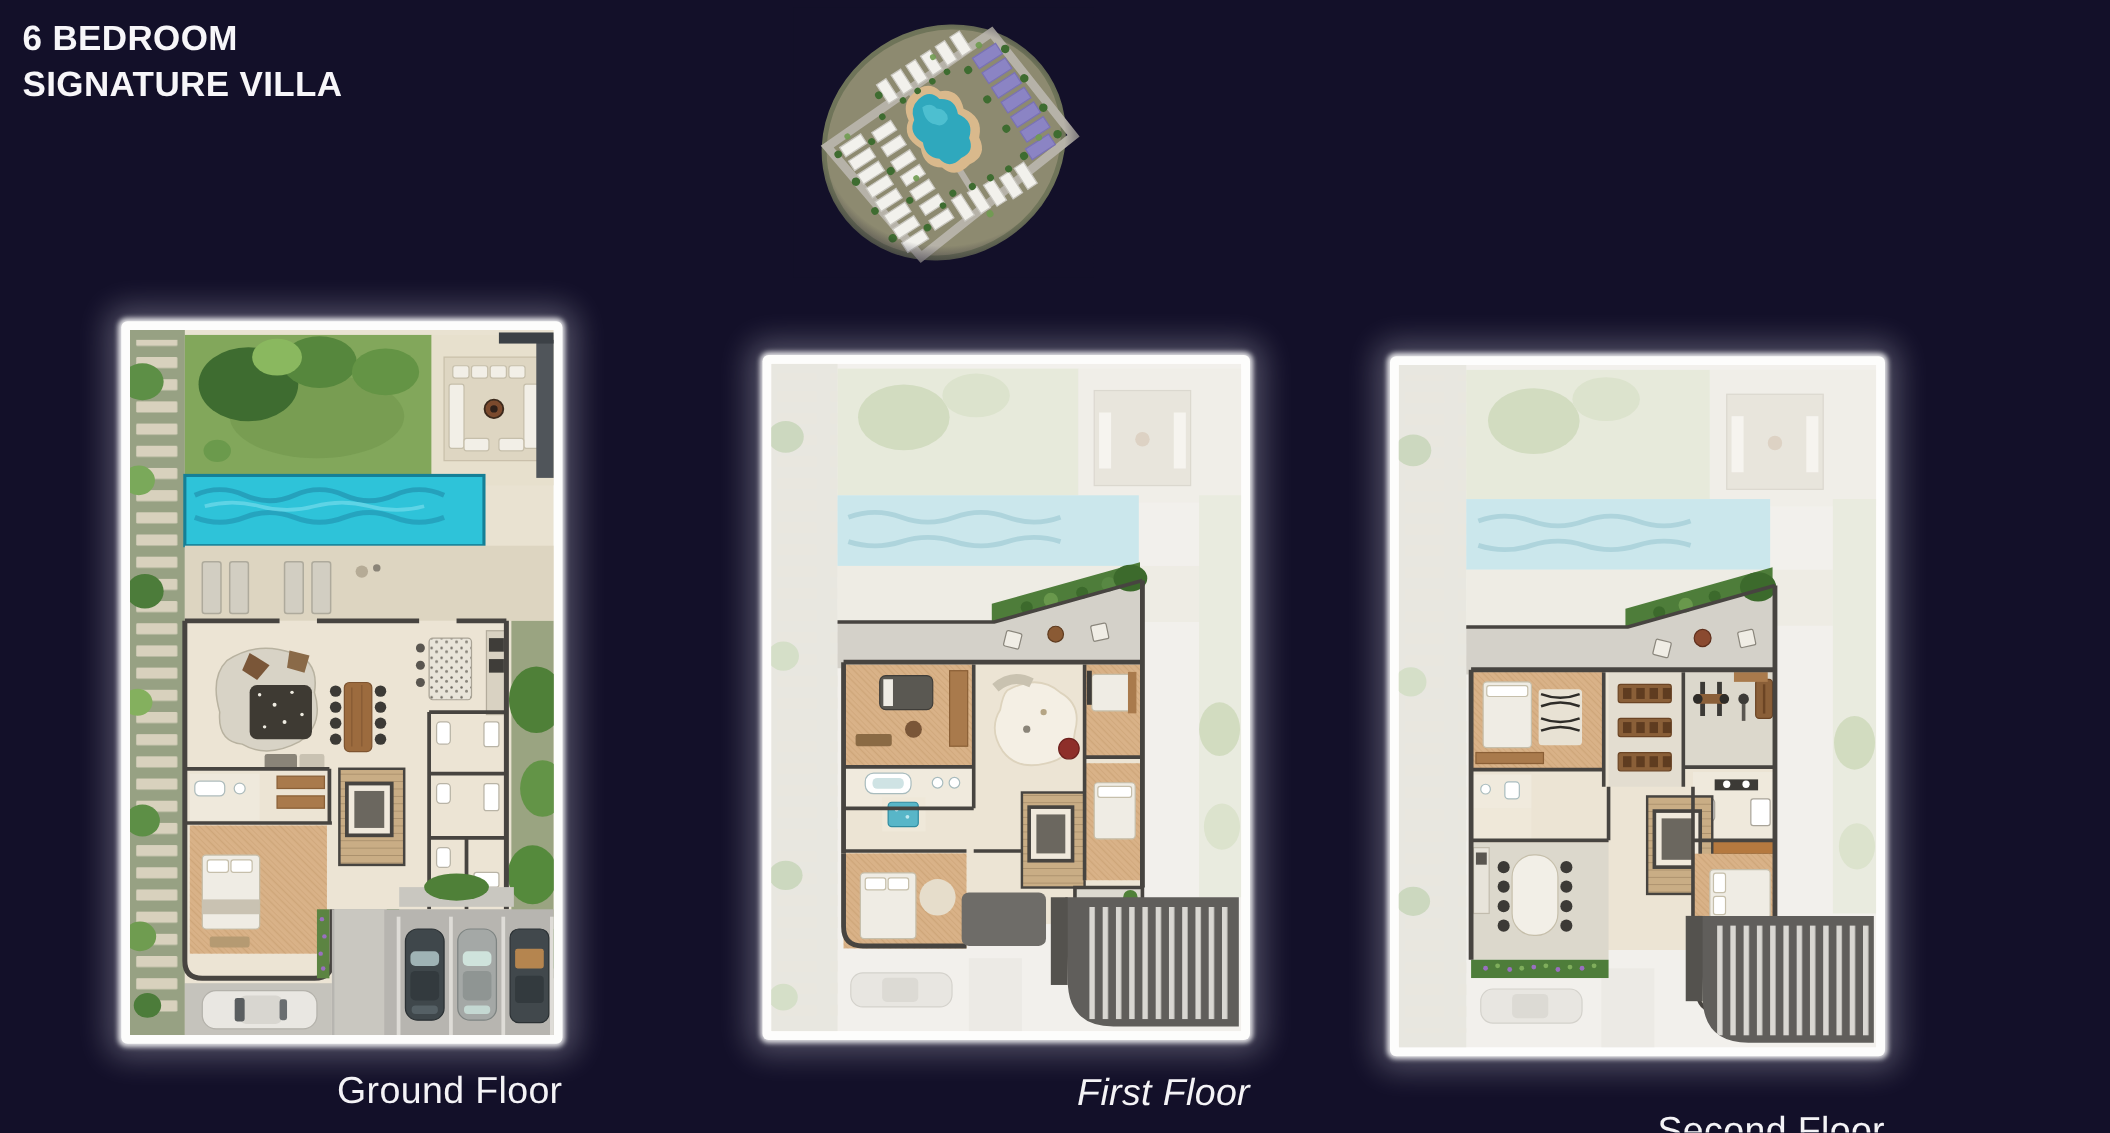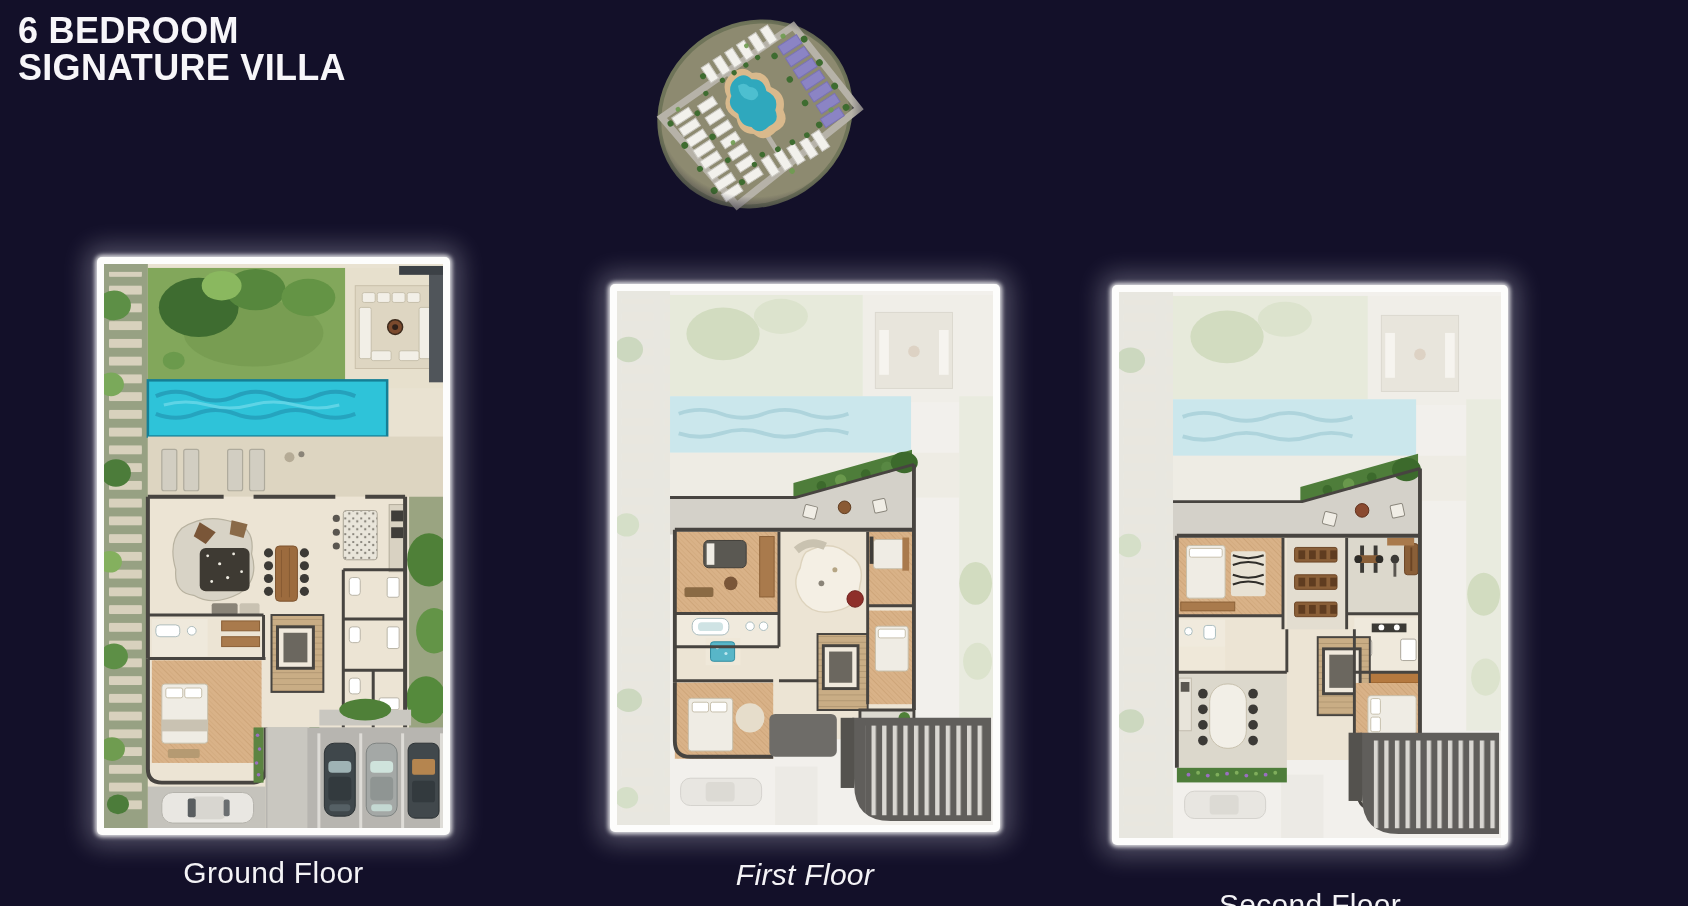--- a/index.html
+++ b/index.html
@@ -3,37 +3,37 @@
 <meta charset="utf-8">
 <style>
   html,body{margin:0;padding:0;}
   body{
     width:1688px;height:906px;position:relative;overflow:hidden;
     background:#131029;
     font-family:"Liberation Sans", sans-serif;
   }
   .title{
     position:absolute;left:18px;top:12px;
-    color:#f7f6f9;font-size:36px;font-weight:600;line-height:37px;letter-spacing:.3px;
+    color:#f7f6f9;font-size:28px;font-weight:600;line-height:37px;letter-spacing:.3px;
     white-space:pre-line;
   }
   .masterplan{
     position:absolute;left:635px;top:6px;width:240px;height:216px;
   }
   .plan-frame{
     position:absolute;background:#fdfdfc;padding:7px;border-radius:5px;
     box-shadow:0 0 4px 2px rgba(255,255,255,.85), 0 0 24px 11px rgba(245,245,255,.28);
   }
   .plan-frame svg{display:block;}
   #frame-ground{left:97px;top:257px;width:339px;height:564px;}
   #frame-first{left:610px;top:284px;width:376px;height:534px;}
   #frame-second{left:1112px;top:285px;width:382px;height:546px;}
   .floor-label{
     position:absolute;color:#f4f3f6;font-size:30px;font-weight:500;
-    text-align:center;letter-spacing:.3px;
+    text-align:right;letter-spacing:.3px;
   }
   #label-ground{left:97px;width:353px;top:856px;}
   #label-first{left:610px;width:390px;top:858px;font-style:italic;}
   #label-second{left:1112px;width:396px;top:888px;}
 </style>
 </head>
 <body>
 
 <svg width="0" height="0" style="position:absolute" aria-hidden="true">
   <defs>

